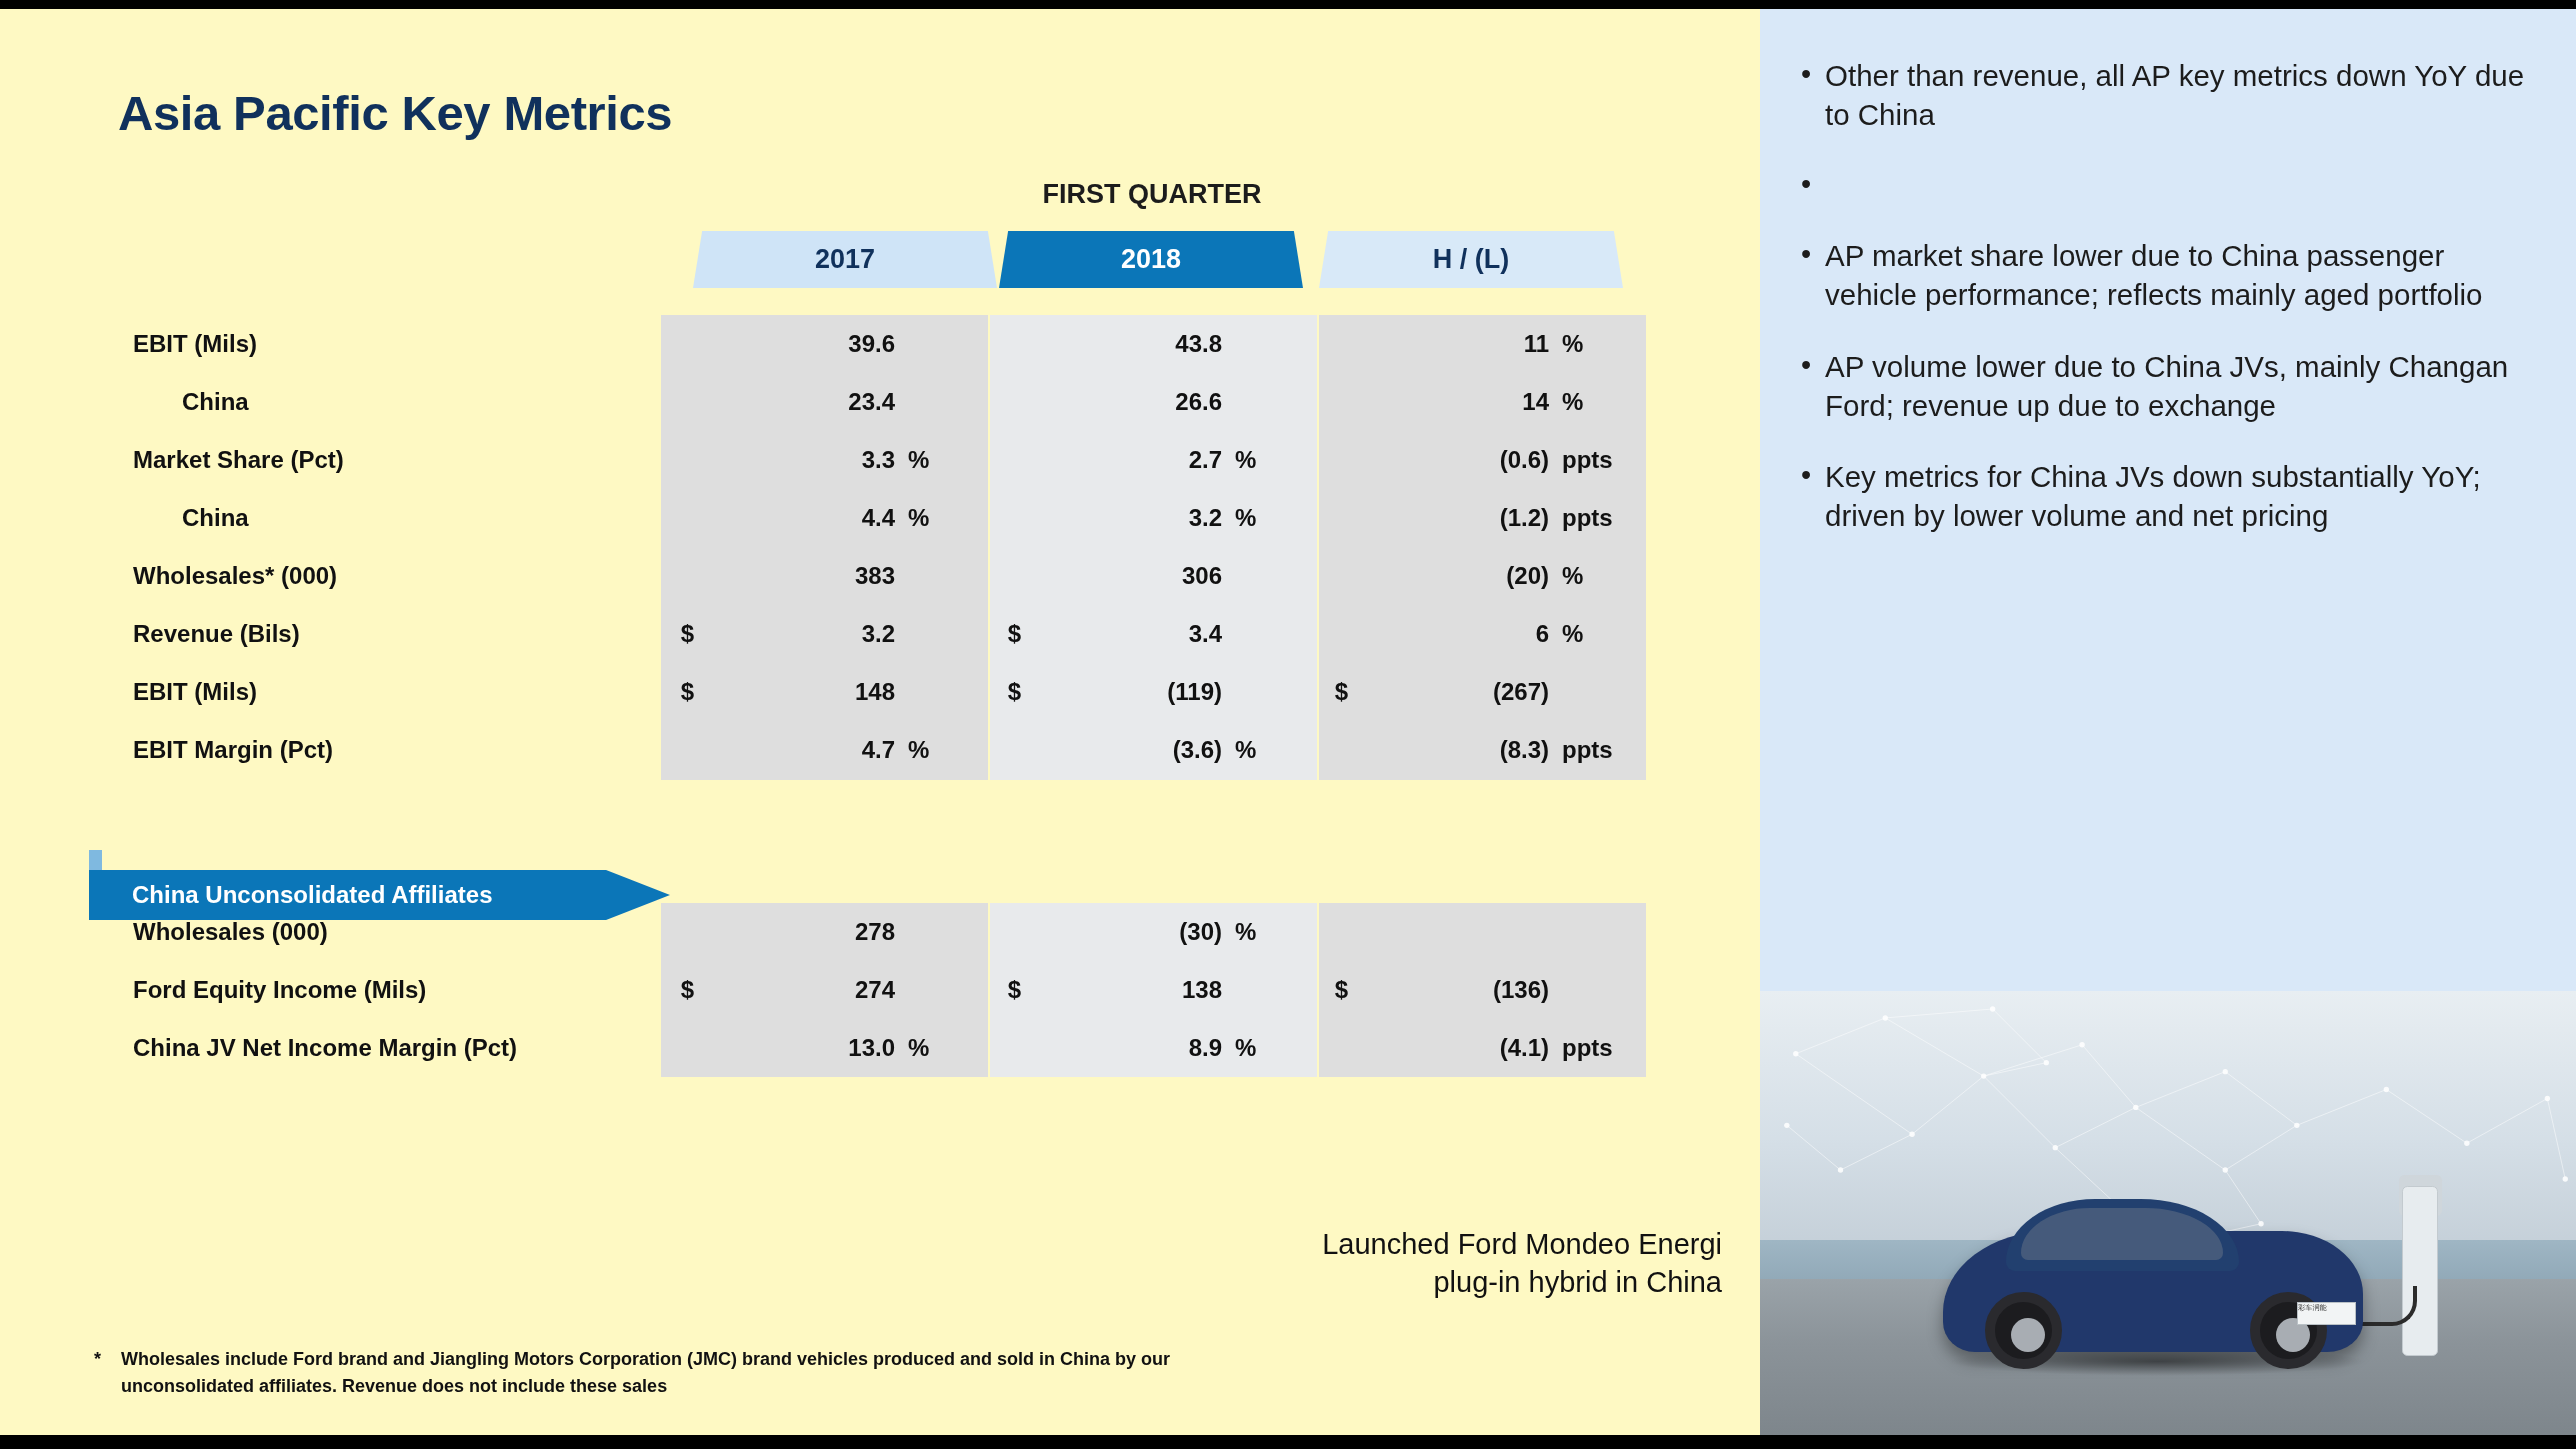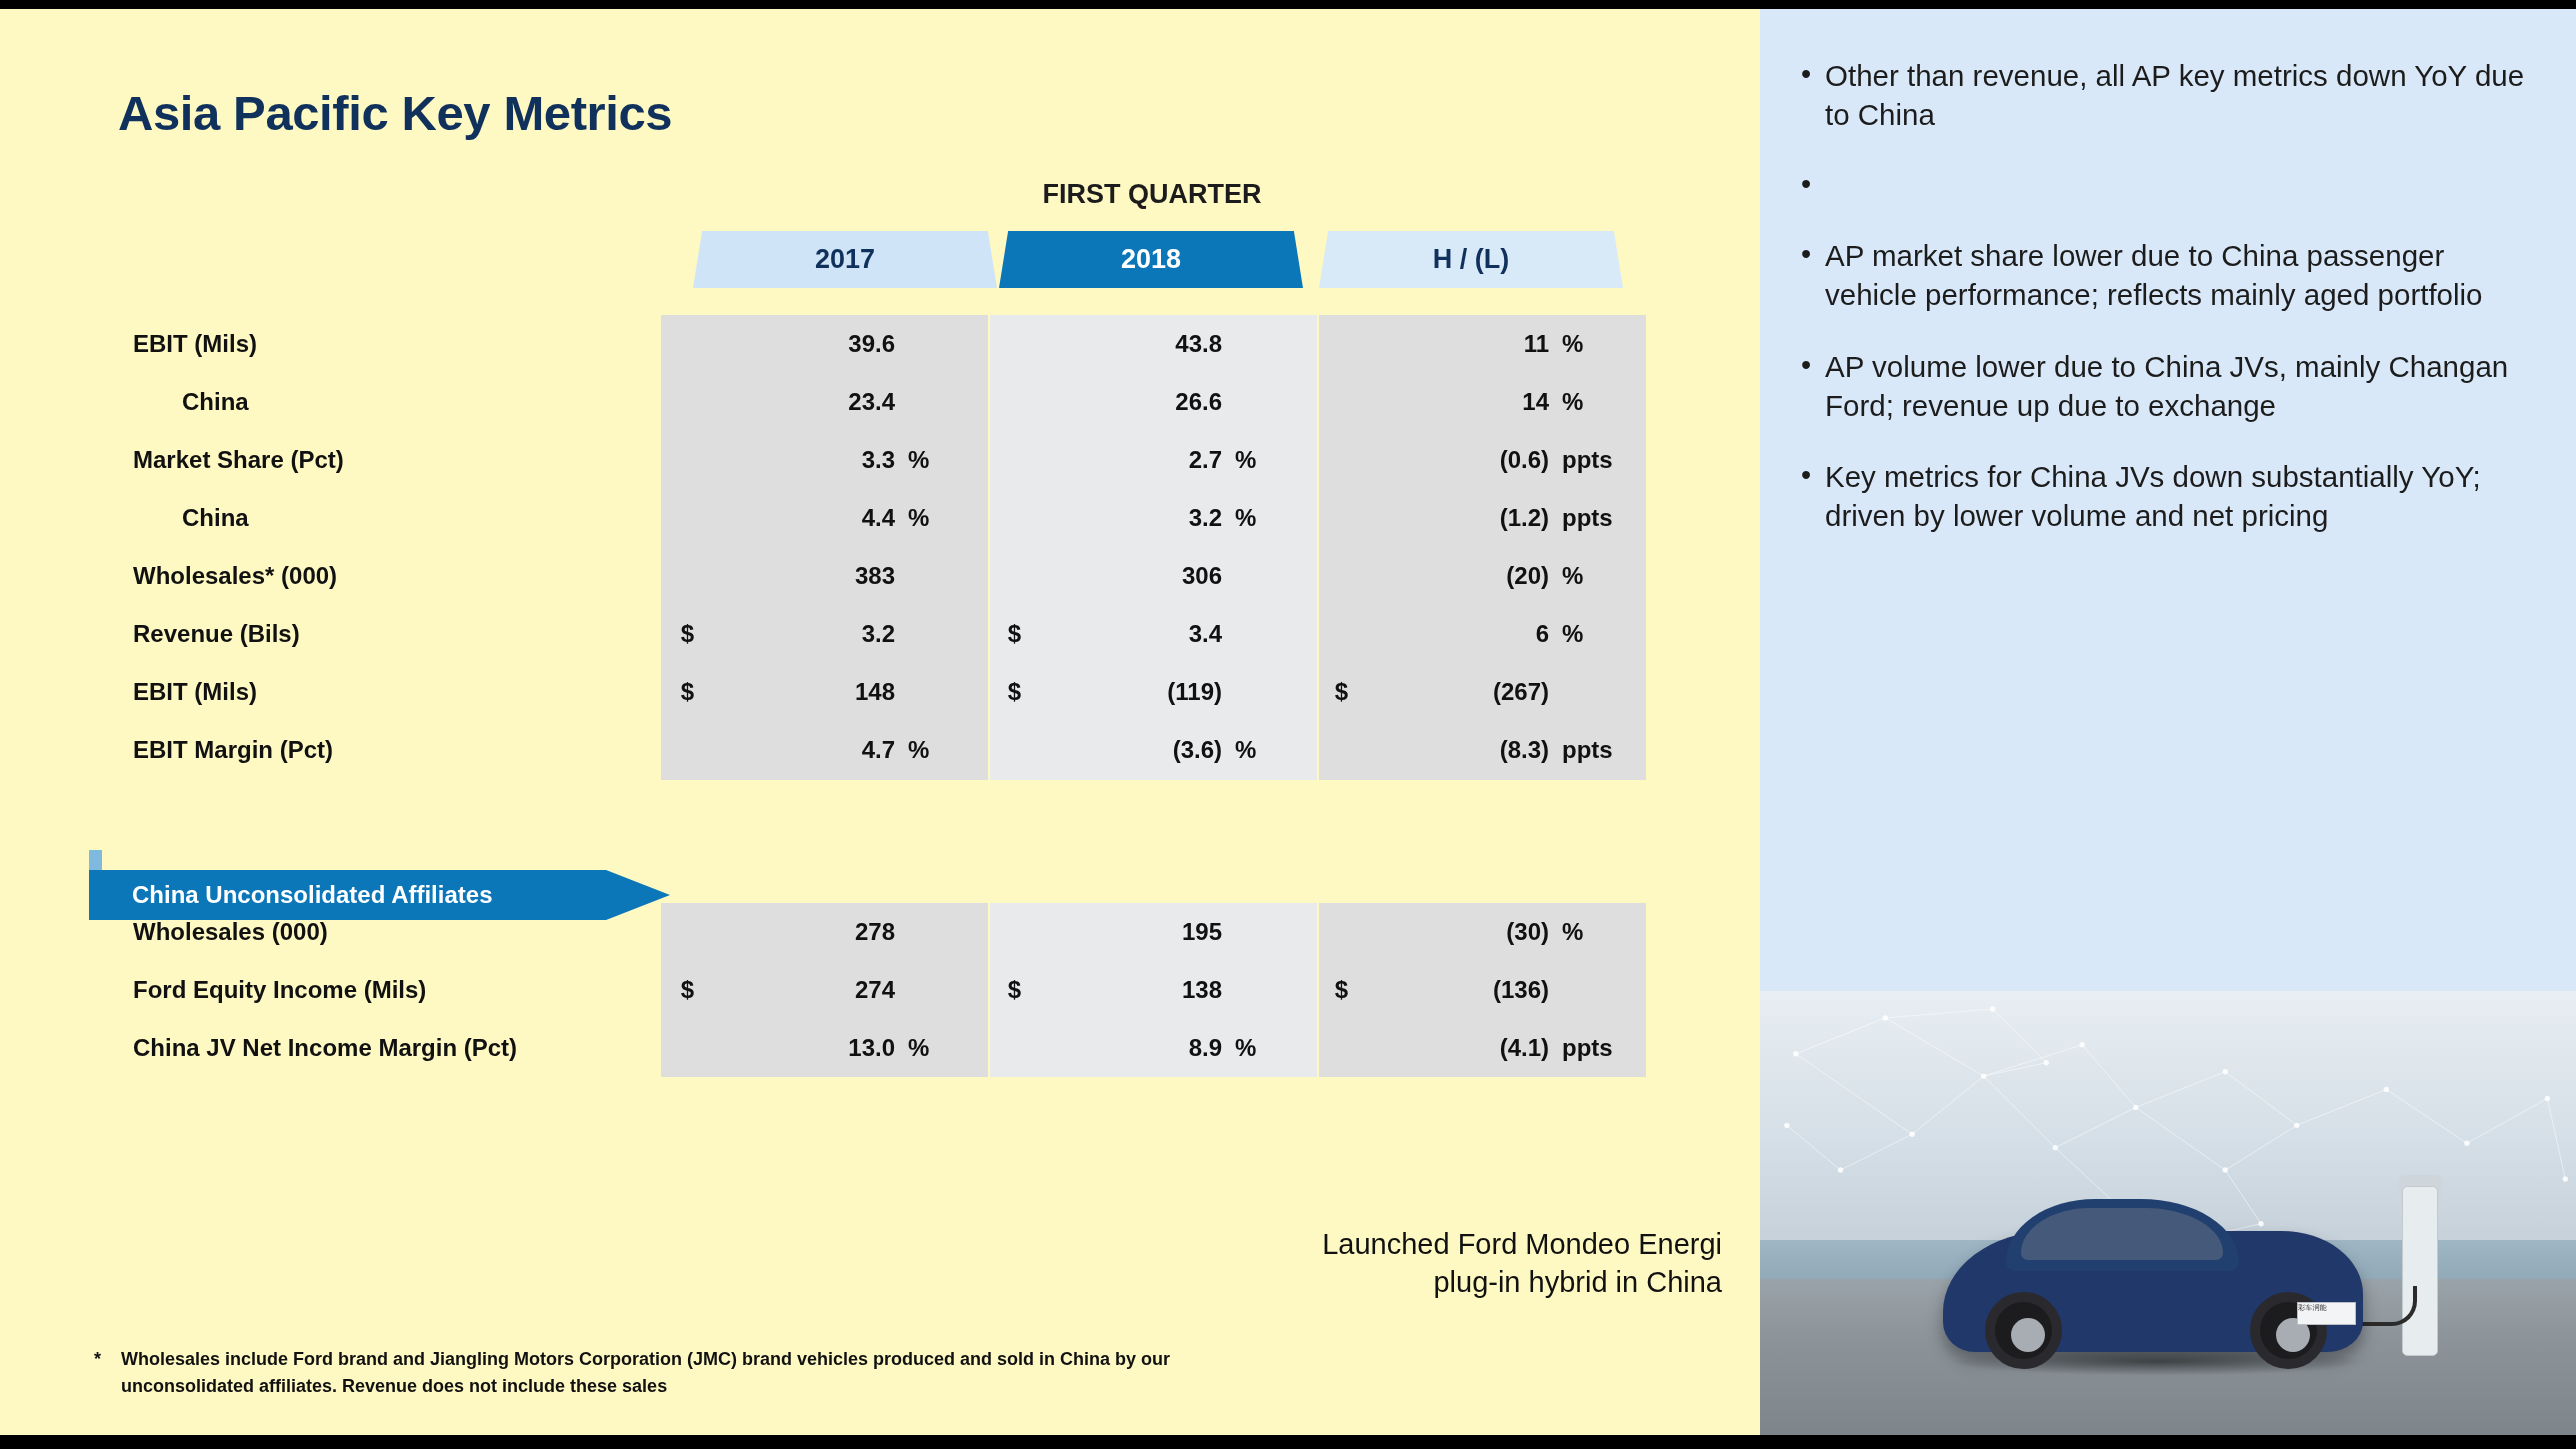--- a/index.html
+++ b/index.html
@@ -553,25 +553,20 @@
     <div class="table2-wrap">
       <div class="colband band-a" style="height:174px"></div>
       <div class="colband band-b" style="height:174px"></div>
       <div class="colband band-c" style="height:174px"></div>
 
       <div class="row">
         <div class="lbl">Wholesales (000)</div>
         <div class="cell">
           <span class="cur"></span>
           <span class="num">278</span>
-          <span class="suf"></span>
-        </div>
-        <div class="cell">
-          <span class="cur"></span>
-          <span class="num">195</span>
           <span class="suf"></span>
         </div>
         <div class="cell">
           <span class="cur"></span>
           <span class="num">(30)</span>
           <span class="suf">%</span>
         </div>
       </div>
 
       <div class="row">

